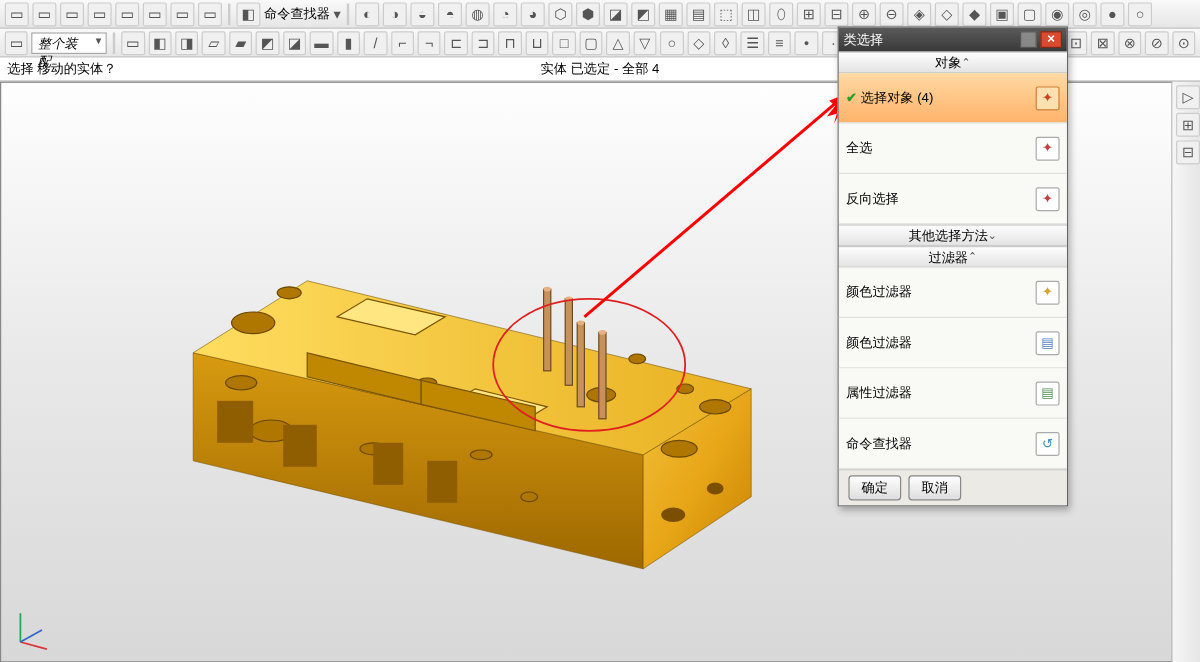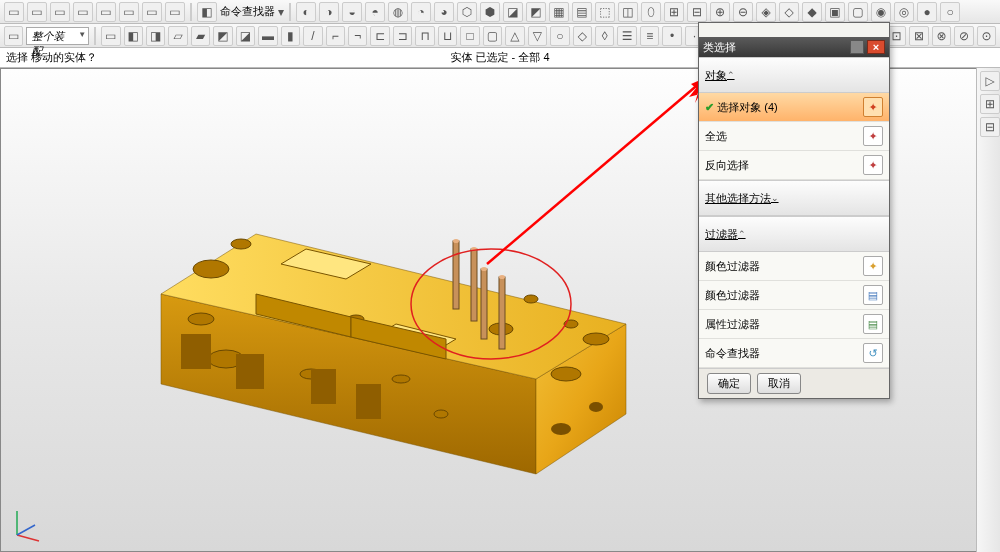--- a/index.html
+++ b/index.html
@@ -13,26 +13,26 @@
 
 .status-row { height:20px; background:#fff; border-bottom:1px solid #bbb; display:flex; align-items:center; padding:0 6px; gap:8px; }
 .status-mid { position:absolute; left:50%; transform:translateX(-50%); }
 
 .viewport { position:absolute; top:68px; left:0; right:0; bottom:0; background:linear-gradient(#fefefe 0%,#e8e8e8 50%,#d8d8d8 100%); border:1px solid #888; }
 
 .right-sidebar { position:absolute; right:0; top:68px; width:24px; bottom:0; background:linear-gradient(90deg,#f6f6f6,#e6e6e6); border-left:1px solid #bbb; display:flex; flex-direction:column; gap:3px; padding:3px; }
 
 
 .panel { position:absolute; right:110px; top:22px; width:192px; background:#f4f4f0; border:1px solid #666; box-shadow:2px 3px 6px rgba(0,0,0,0.3); }
-.panel-title { background:linear-gradient(#5b5b5b,#383838); color:#fff; height:20px; display:flex; align-items:center; padding:0 4px; justify-content:space-between;margin-top:14px; }
+.panel-title { background:linear-gradient(#5b5b5b,#383838); color:#fff; height:20px; display:flex; align-items:center; padding:0 4px; justify-content:space-between; }
 .panel-close { width:18px; height:14px; background:#d94b2e; color:#fff; text-align:center; line-height:12px; border:1px solid #7a2a1a; font-weight:bold; }
 .hdr-btn { width:14px; height:14px; background:#888; border:1px solid #555; }
-.p-hdr { background:linear-gradient(#fdfdfd,#e4e4e4); height:36px; display:flex; align-items:center; padding:0 6px; border-top:1px solid #ccc; border-bottom:1px solid #ccc; justify-content:flex-start;text-decoration:underline; }
+.p-hdr { background:linear-gradient(#fdfdfd,#e4e4e4); height:18px; display:flex; align-items:center; padding:0 6px; border-top:1px solid #ccc; border-bottom:1px solid #ccc; justify-content:center; }
 .p-hdr .chev { font-size:9px; color:#555; }
-.p-row { height:29px; display:flex; align-items:center; justify-content:space-between; padding:0 6px; border-bottom:1px solid #e0e0dc; background:#f9f9f5; }
+.p-row { height:42px; display:flex; align-items:center; justify-content:space-between; padding:0 6px; border-bottom:1px solid #e0e0dc; background:#f9f9f5; }
 .p-row.sel { background:linear-gradient(#ffd9a4,#ffb36a); }
 .p-ico { width:20px; height:20px; border:1px solid #aaa; background:#fff; border-radius:2px; display:flex; align-items:center; justify-content:center; }
 .p-foot { height:30px; background:#eceae4; display:flex; align-items:center; gap:6px; padding:0 8px; border-top:1px solid #ccc; }
 .btn { background:linear-gradient(#fefefe,#dedede); border:1px solid #888; border-radius:3px; padding:2px 10px; }
 
 .colorbar { width:60px; height:14px; background:linear-gradient(90deg,#3a7a3a,#6fc06f,#a2d0a2,#d0e5d0,#4444aa,#9090cc,#c04040,#e08080); border:1px solid #888; }
 
 .corner-axes { position:absolute; left:8px; bottom:8px; width:40px; height:40px; }
 
 

